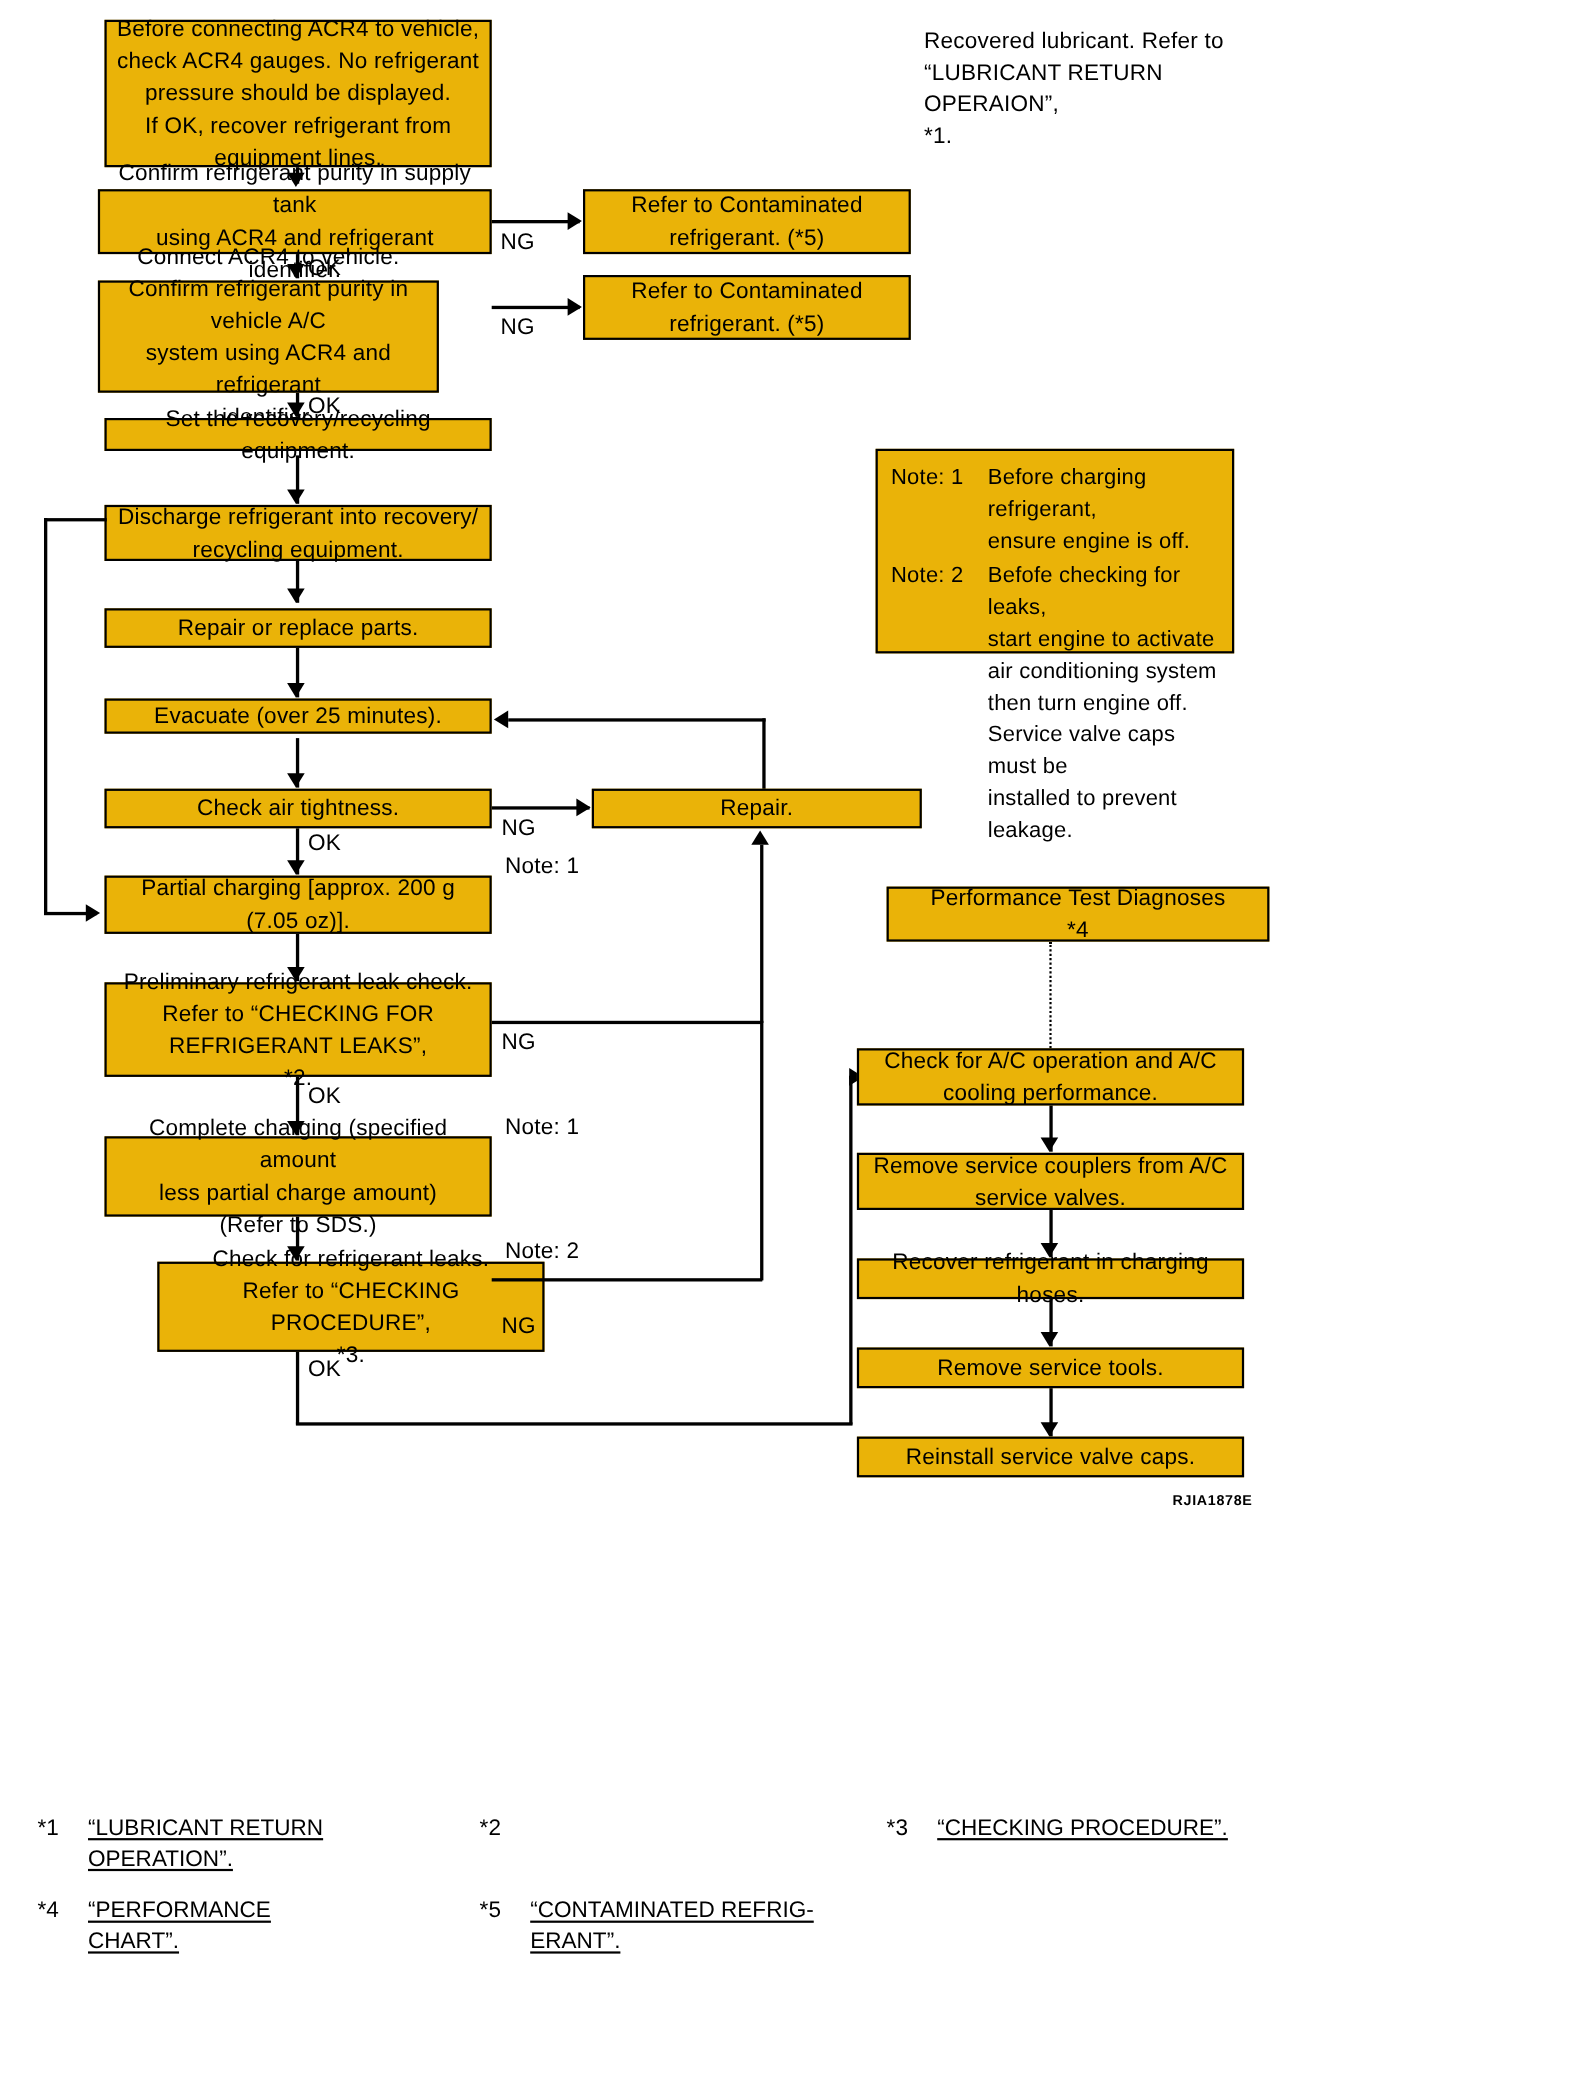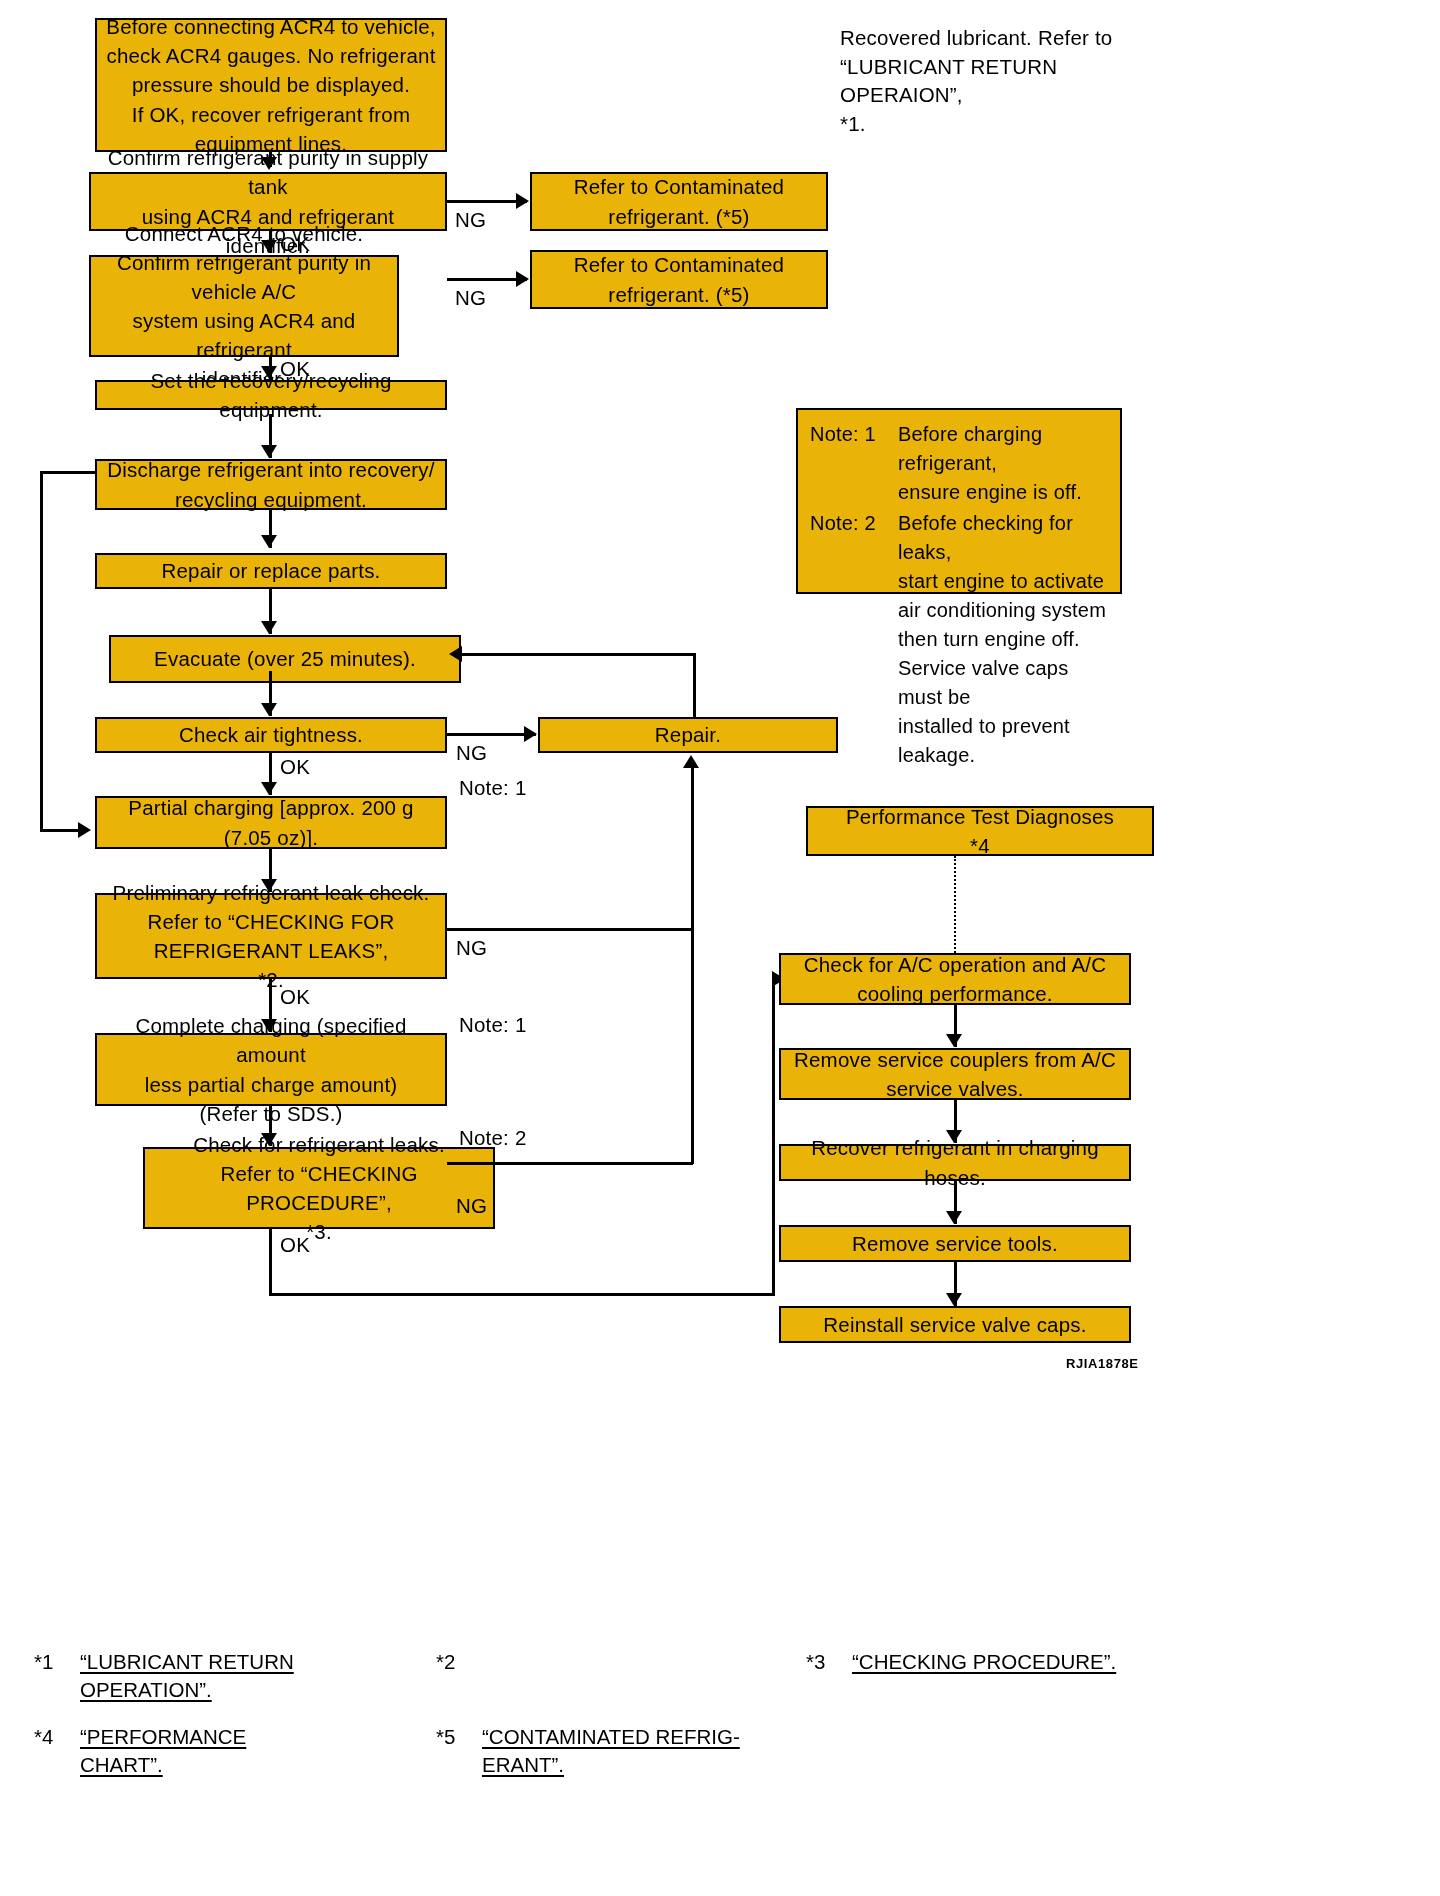--- a/index.html
+++ b/index.html
@@ -187,21 +187,21 @@
   <div class="ah right" style="left:78px; top:822px;"></div>
 
   <div class="ln v" style="left:269px; top:510px; height:38px;"></div>
   <div class="ah down" style="left:261px; top:535px;"></div>
 
   <div class="box" style="left:95px; top:553px; width:352px; height:36px;">Repair or replace parts.</div>
 
   <div class="ln v" style="left:269px; top:589px; height:45px;"></div>
   <div class="ah down" style="left:261px; top:621px;"></div>
 
-  <div class="box" style="left:95px; top:635px; width:352px; height:48px;margin-left:14px;">Evacuate (over 25 minutes).</div>
+  <div class="box" style="left:95px; top:635px; width:352px; height:32px;">Evacuate (over 25 minutes).</div>
 
   <div class="ln v" style="left:693px; top:653px; height:65px;"></div>
   <div class="ln h" style="left:462px; top:653px; width:234px;"></div>
   <div class="ah left" style="left:449px; top:646px;"></div>
 
   <div class="ln v" style="left:269px; top:671px; height:45px;"></div>
   <div class="ah down" style="left:261px; top:703px;"></div>
 
   <div class="box" style="left:95px; top:717px; width:352px; height:36px;">Check air tightness.</div>
 

